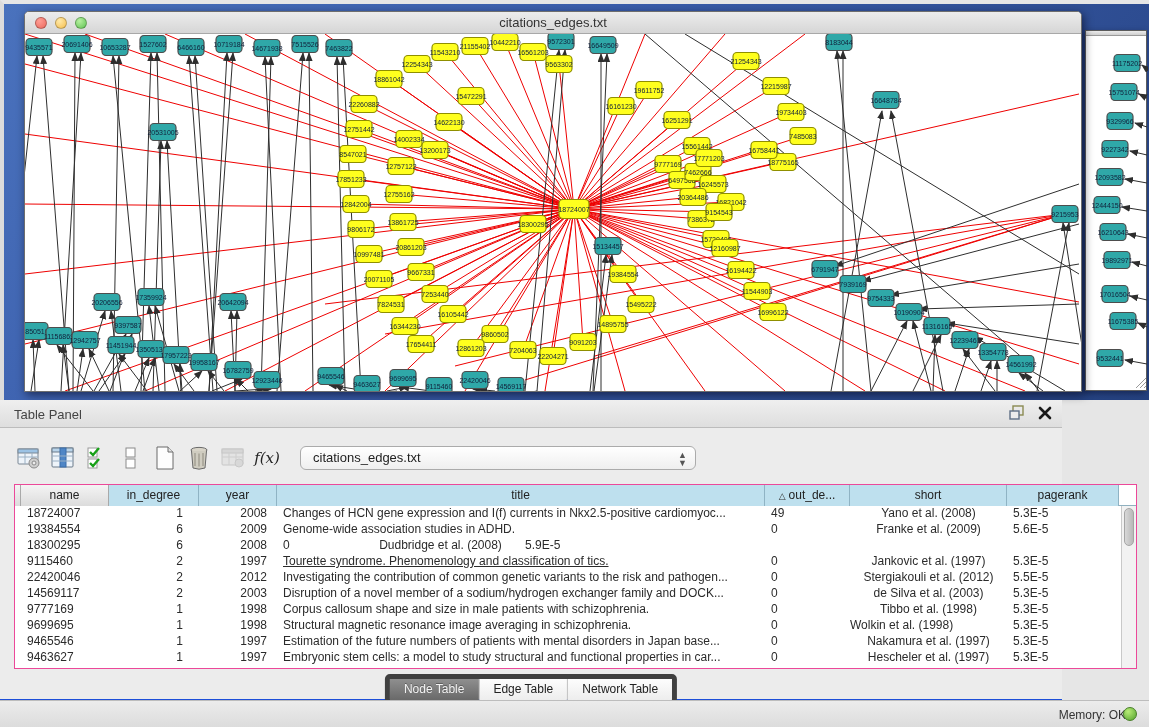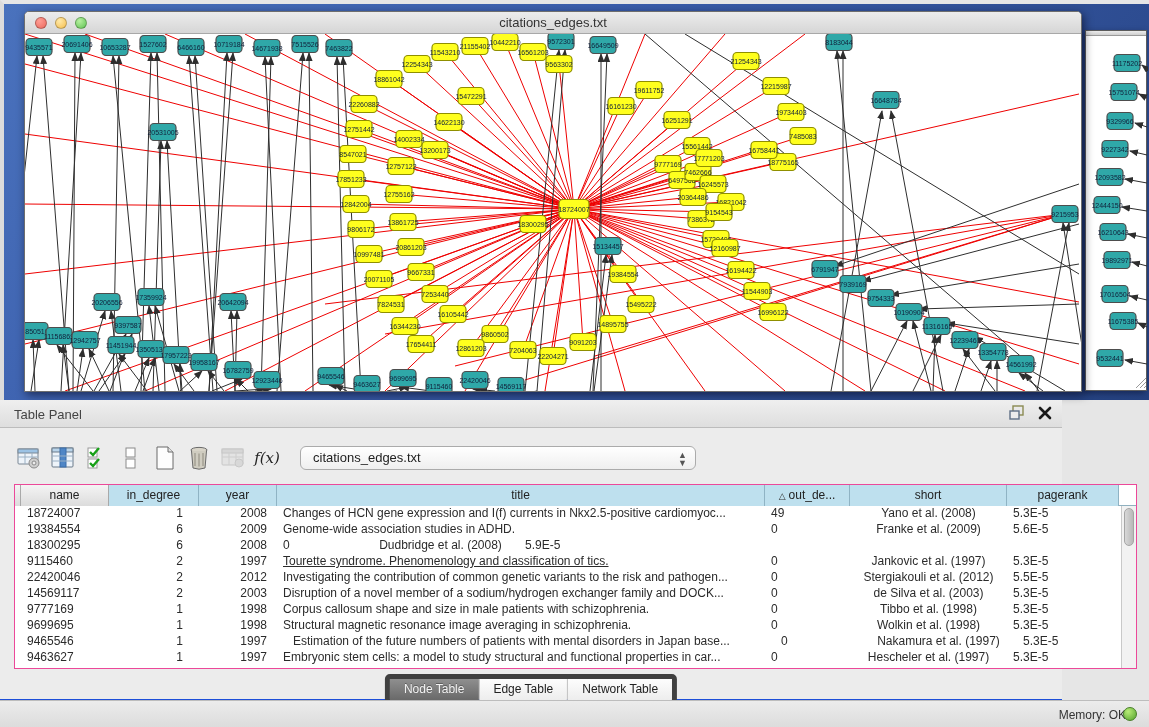--- a/index.html
+++ b/index.html
@@ -715,29 +715,29 @@
             <div class="tcell" style="width:157px;text-align:center;">Tibbo et al. (1998)</div>
             <div class="tcell" style="width:112px;padding-left:6px;">5.3E-5</div>
           </div>
           <div class="trow">
             <div class="tcell" style="width:6px"></div>
             <div class="tcell" style="width:88px;padding-left:6px;">9699695</div>
             <div class="tcell" style="width:90px;text-align:right;padding-right:16px;">1</div>
             <div class="tcell" style="width:78px;text-align:right;padding-right:10px;">1998</div>
             <div class="tcell" style="width:488px;padding-left:6px;">Structural magnetic resonance image averaging in schizophrenia.</div>
             <div class="tcell" style="width:85px;padding-left:6px;">0</div>
-            <div class="tcell" style="width:157px;text-align:center;">Wolkin et al. (1998)</div>
+            <div class="tcell" style="width:157px;">Wolkin et al. (1998)</div>
             <div class="tcell" style="width:112px;padding-left:6px;">5.3E-5</div>
           </div>
           <div class="trow">
             <div class="tcell" style="width:6px"></div>
             <div class="tcell" style="width:88px;padding-left:6px;">9465546</div>
             <div class="tcell" style="width:90px;text-align:right;padding-right:16px;">1</div>
             <div class="tcell" style="width:78px;text-align:right;padding-right:10px;">1997</div>
-            <div class="tcell" style="width:488px;padding-left:6px;margin-left:10px;">Estimation of the future numbers of patients with mental disorders in Japan base...</div>
+            <div class="tcell" style="width:488px;padding-left:6px;">Estimation of the future numbers of patients with mental disorders in Japan base...</div>
             <div class="tcell" style="width:85px;padding-left:6px;">0</div>
             <div class="tcell" style="width:157px;text-align:center;">Nakamura et al. (1997)</div>
             <div class="tcell" style="width:112px;padding-left:6px;">5.3E-5</div>
           </div>
           <div class="trow">
             <div class="tcell" style="width:6px"></div>
             <div class="tcell" style="width:88px;padding-left:6px;">9463627</div>
             <div class="tcell" style="width:90px;text-align:right;padding-right:16px;">1</div>
             <div class="tcell" style="width:78px;text-align:right;padding-right:10px;">1997</div>
             <div class="tcell" style="width:488px;padding-left:6px;">Embryonic stem cells: a model to study structural and functional properties in car...</div>

